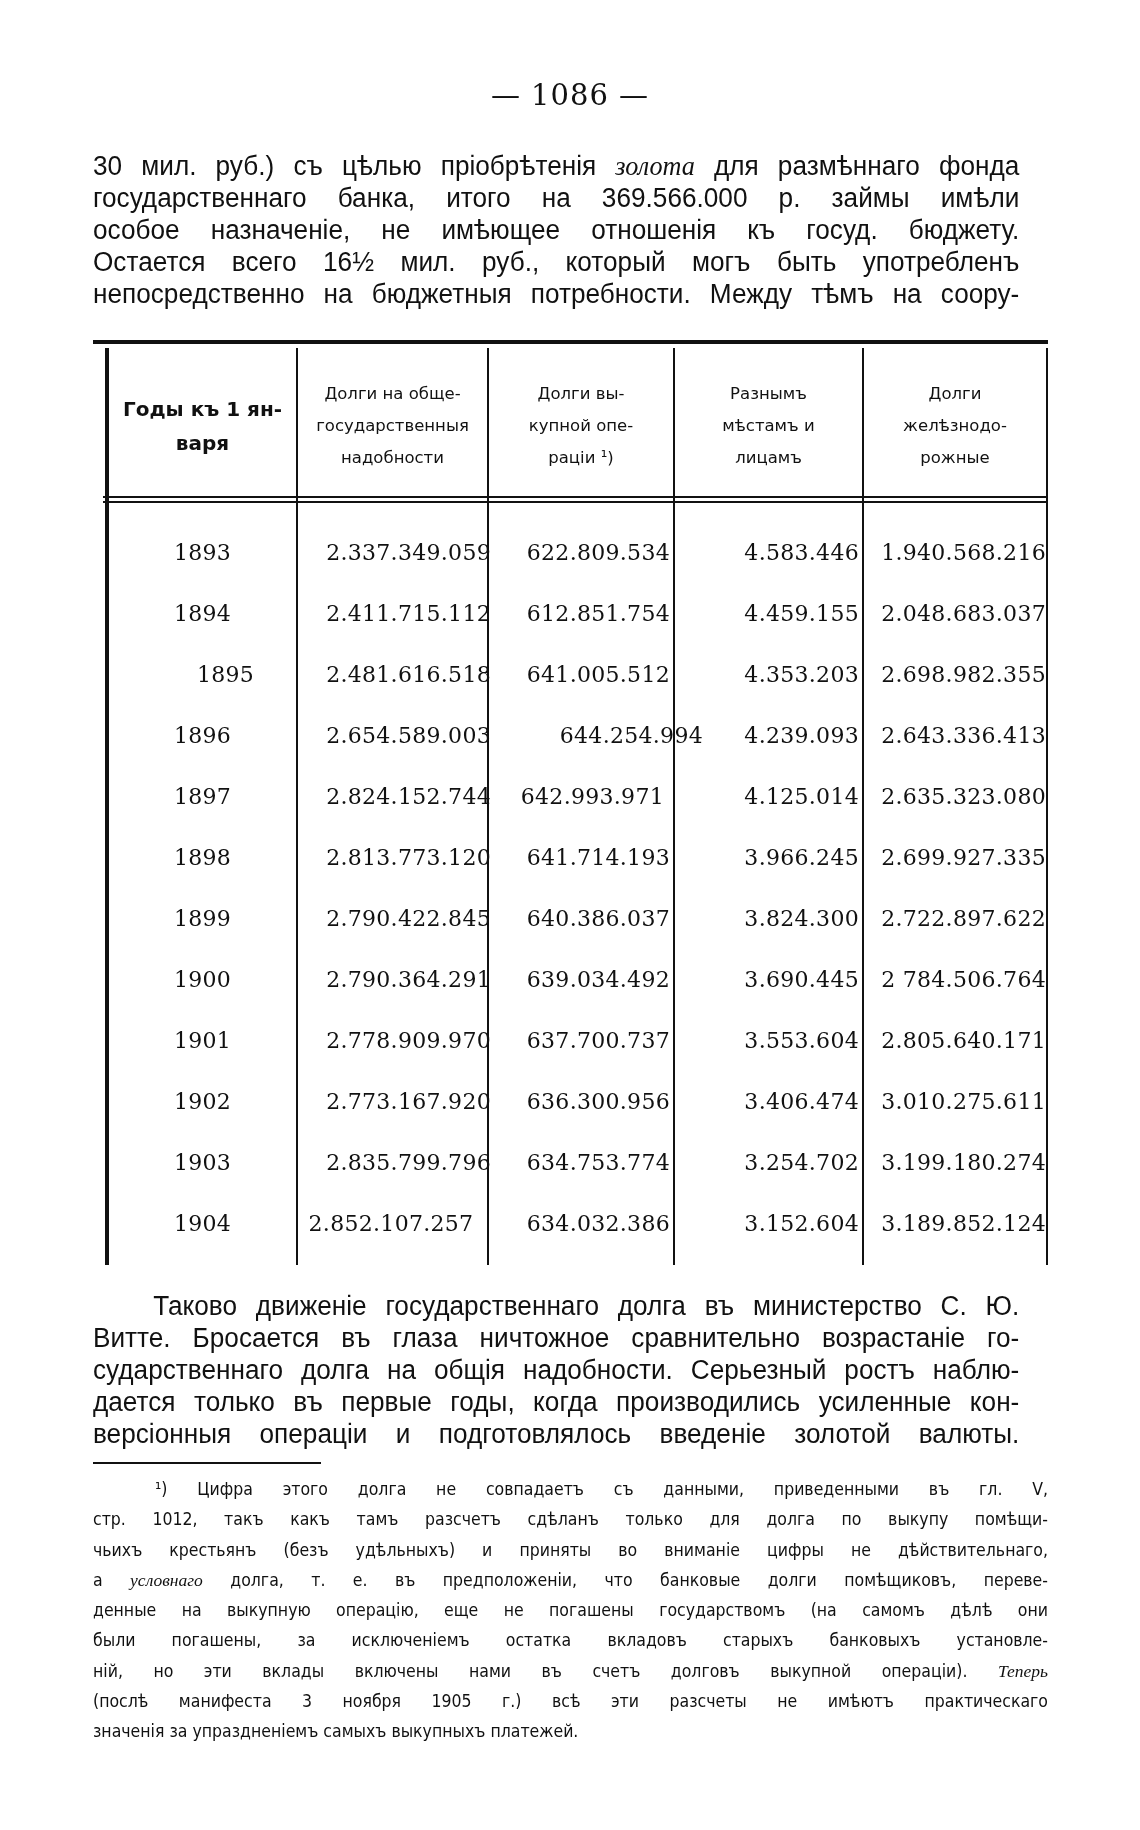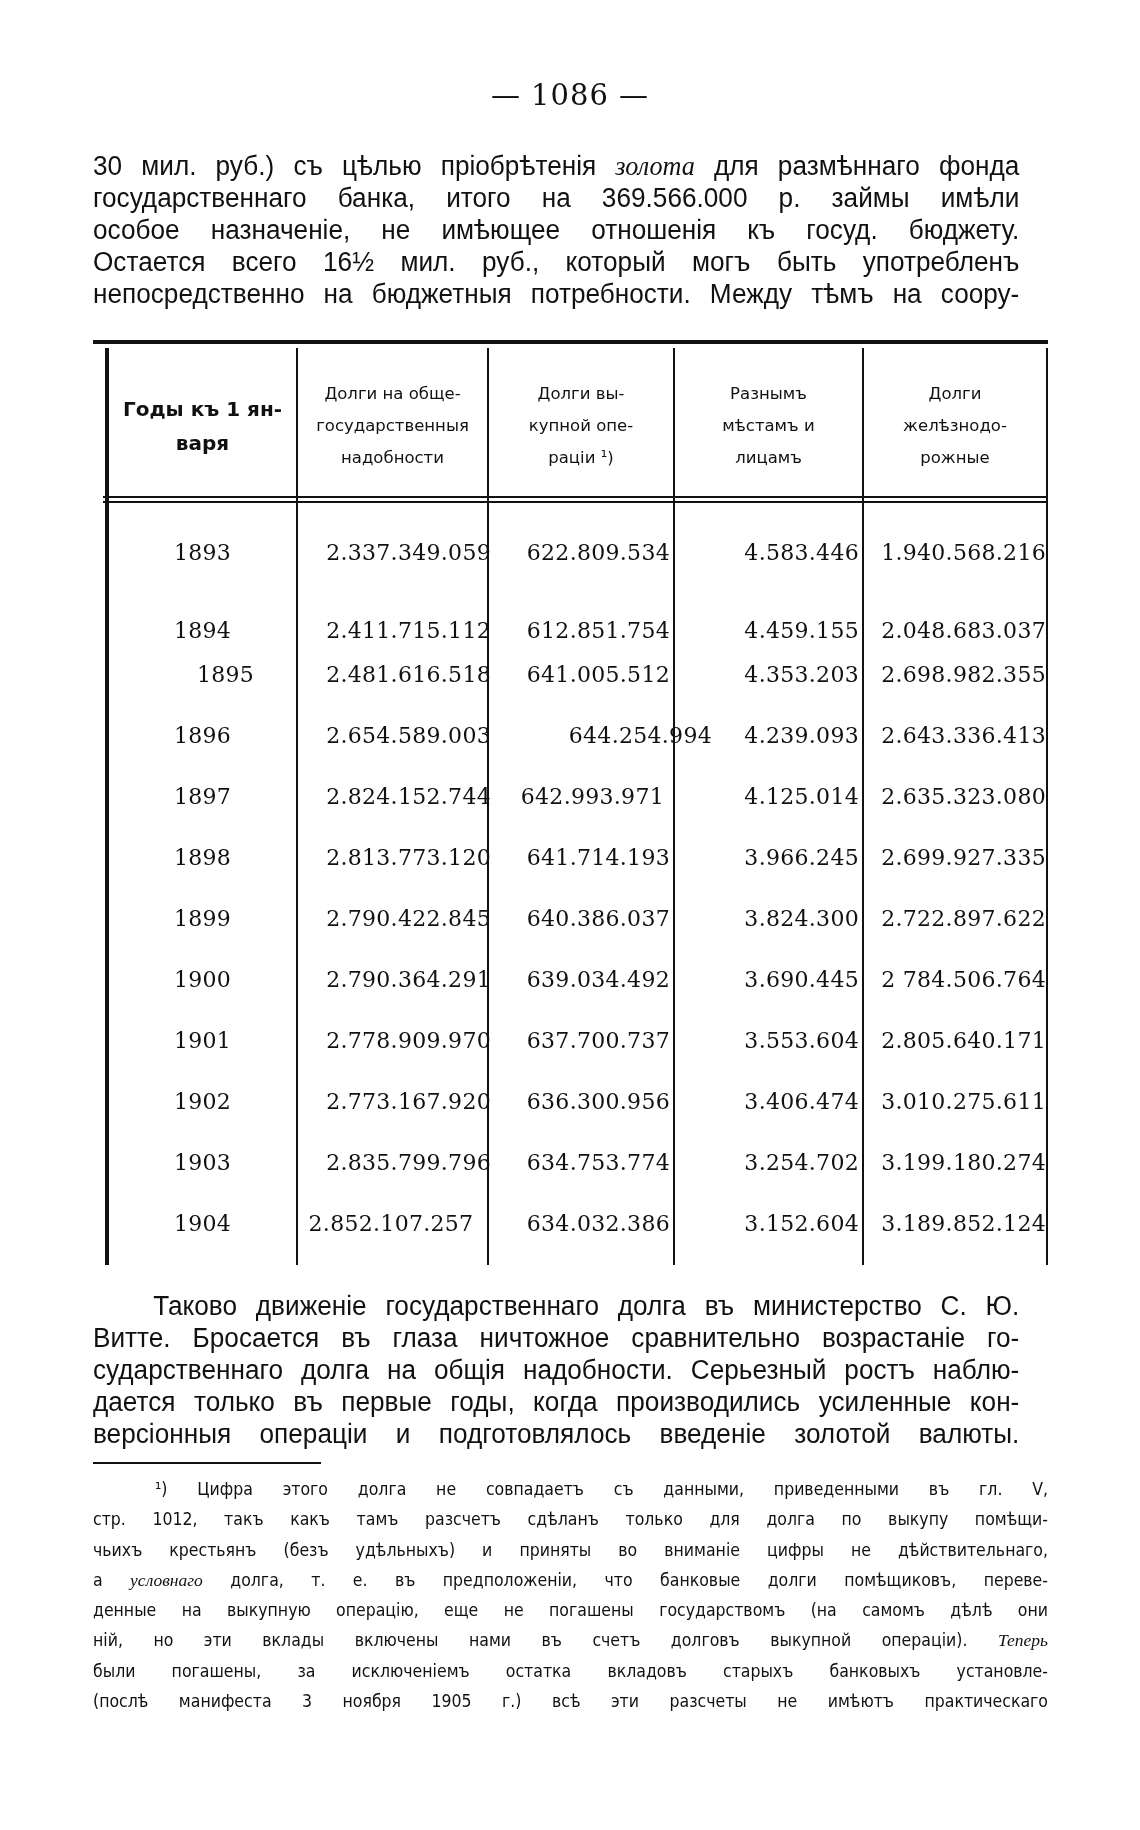--- a/index.html
+++ b/index.html
@@ -98,38 +98,38 @@
   <div class="dbl-rule" style="top:161px;"></div>
 
   <div id="rows">
       <div class="row" style="top: 193px;">
         <div class="cell year" style="left: 16px; width: 187px;">1893</div>
         <div class="cell right" style="left: 170px; width: 228px;">2.337.349.059</div>
         <div class="cell right" style="left: 394px; width: 183px;">622.809.534</div>
         <div class="cell right" style="left: 580px; width: 186px;">4.583.446</div>
         <div class="cell right" style="left: 769px; width: 184px;">1.940.568.216</div>
       </div>
-      <div class="row" style="top: 254px; margin-top: 17px;">
+      <div class="row" style="top: 254px;">
         <div class="cell year" style="left: 16px; width: 187px;">1894</div>
         <div class="cell right" style="left: 170px; width: 228px;">2.411.715.112</div>
         <div class="cell right" style="left: 394px; width: 183px;">612.851.754</div>
         <div class="cell right" style="left: 580px; width: 186px;">4.459.155</div>
         <div class="cell right" style="left: 769px; width: 184px;">2.048.683.037</div>
       </div>
       <div class="row" style="top: 315px;">
         <div class="cell year" style="left: 3px; width: 187px; padding-left: 36px;">1895</div>
         <div class="cell right" style="left: 170px; width: 228px;">2.481.616.518</div>
         <div class="cell right" style="left: 394px; width: 183px;">641.005.512</div>
         <div class="cell right" style="left: 580px; width: 186px;">4.353.203</div>
         <div class="cell right" style="left: 769px; width: 184px;">2.698.982.355</div>
       </div>
       <div class="row" style="top: 376px;">
         <div class="cell year" style="left: 16px; width: 187px;">1896</div>
         <div class="cell right" style="left: 170px; width: 228px;">2.654.589.003</div>
-        <div class="cell right" style="left: 394px; width: 183px; padding-left: 42px;">644.254.994</div>
+        <div class="cell right" style="left: 385px; width: 183px; padding-left: 42px;">644.254.994</div>
         <div class="cell right" style="left: 580px; width: 186px;">4.239.093</div>
         <div class="cell right" style="left: 769px; width: 184px;">2.643.336.413</div>
       </div>
       <div class="row" style="top: 437px;">
         <div class="cell year" style="left: 16px; width: 187px;">1897</div>
         <div class="cell right" style="left: 170px; width: 228px;">2.824.152.744</div>
         <div class="cell right" style="left: 388px; width: 183px;">642.993.971</div>
         <div class="cell right" style="left: 580px; width: 186px;">4.125.014</div>
         <div class="cell right" style="left: 769px; width: 184px;">2.635.323.080</div>
       </div>
@@ -193,16 +193,17 @@
     <span class="line"><span>версіонныя  операціи и подготовлялось введеніе золотой валюты.</span></span>
   </div>
 
 <div class="fn-rule"></div>
 <div class="footnote" id="fn">
     <span class="line"><span>¹) Цифра этого долга не совпадаетъ съ данными, приведенными въ гл. V,</span></span>
     <span class="line"><span>стр. 1012, такъ какъ тамъ разсчетъ сдѣланъ только для долга по выкупу помѣщи-</span></span>
     <span class="line"><span>чьихъ крестьянъ (безъ удѣльныхъ) и приняты во вниманіе цифры не дѣйствительнаго,</span></span>
     <span class="line"><span>а </span><span class="em">условнаго</span><span> долга, т. е. въ предположеніи, что банковые долги помѣщиковъ, переве-</span></span>
     <span class="line"><span>денные на выкупную операцію, еще не погашены государствомъ (на самомъ дѣлѣ они</span></span>
+    <span class="line"><span>были погашены, за исключеніемъ остатка вкладовъ старыхъ банковыхъ установле-</span></span>
     <span class="line"><span>ній, но эти вклады включены нами въ счетъ долговъ выкупной операціи). </span><span class="em">Теперь</span></span>
-    <span class="line"><span>были погашены, за исключеніемъ остатка вкладовъ старыхъ банковыхъ установле-</span></span>
     <span class="line"><span>(послѣ манифеста 3 ноября 1905 г.) всѣ эти разсчеты не имѣютъ практическаго</span></span>
+    <span class="line end"><span>значенія за упраздненіемъ самыхъ выкупныхъ платежей.</span></span>
   </div>
 
 </body></html>

